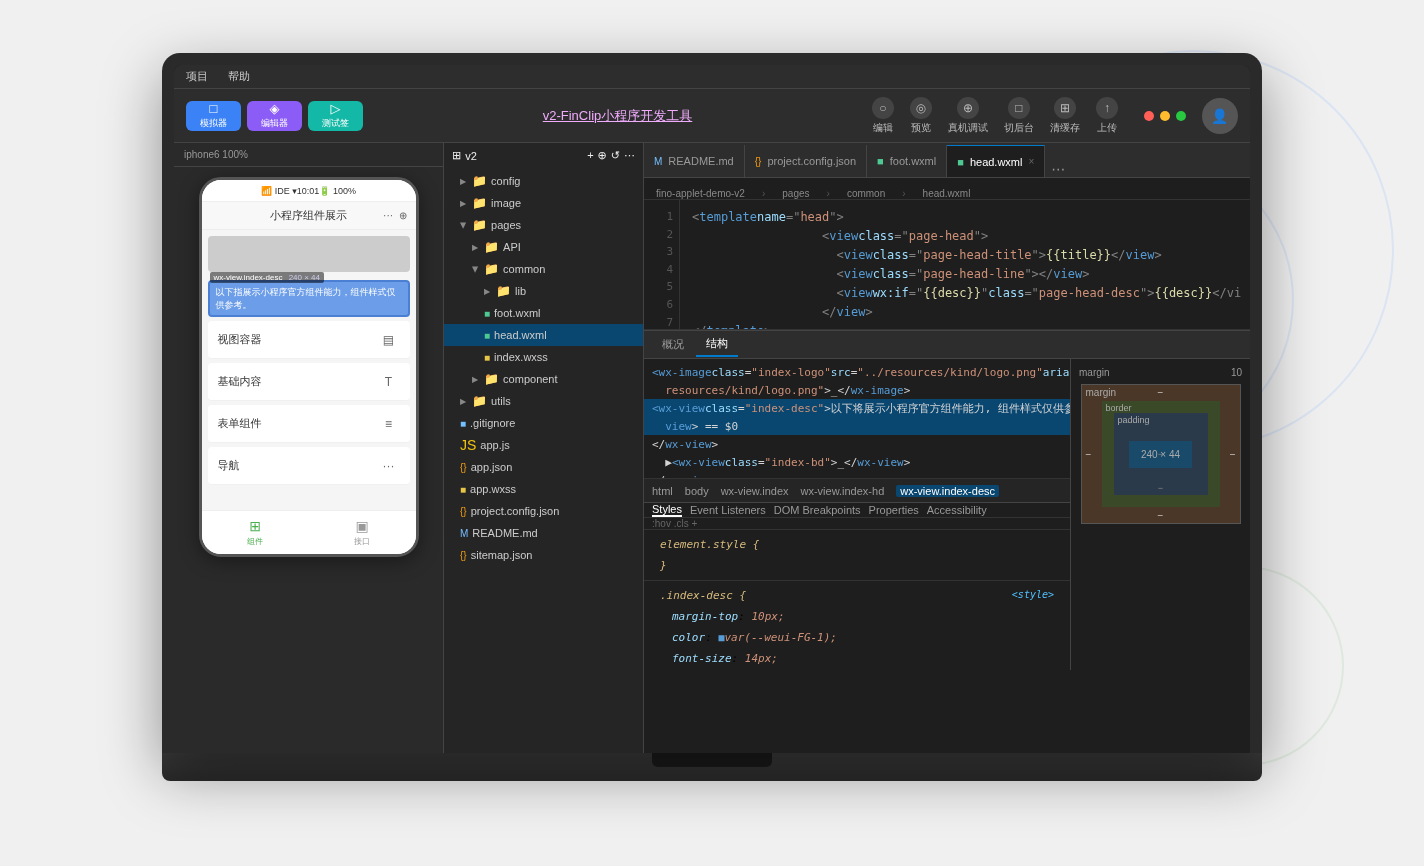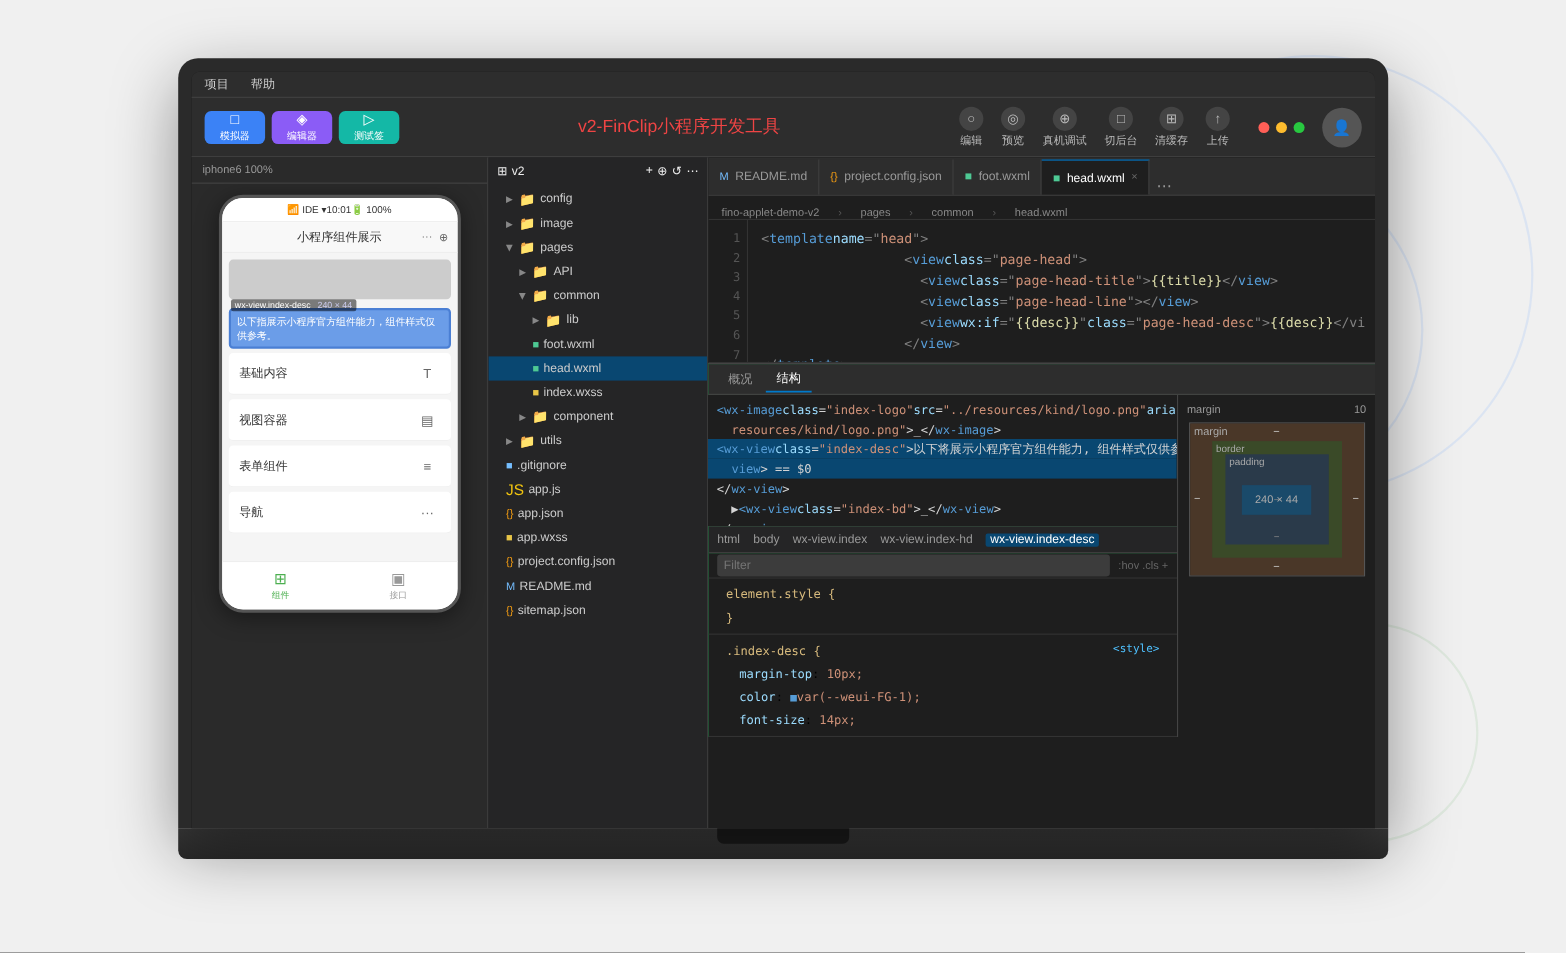--- a/index.html
+++ b/index.html
@@ -119,22 +119,23 @@
       gap: 1px;
     }
     .toolbar-btn.blue { background: #3b82f6; }
     .toolbar-btn.purple { background: #8b5cf6; }
     .toolbar-btn.teal { background: #14b8a6; }
 
     .toolbar-btn-icon { font-size: 13px; }
     .toolbar-btn-label { font-size: 9px; }
 
     .toolbar-center {
-      font-size: 16px;
-      color: #ef4444;
+      font-size: 13px;
+      color: #f0abfc;
+      text-decoration: underline;
     }
 
     .toolbar-right {
       display: flex;
       align-items: center;
       gap: 16px;
     }
 
     .toolbar-action {
       display: flex;
@@ -570,20 +571,21 @@
       padding: 0 6px;
       font-size: 11px;
       color: #ccc;
     }
     .styles-hint { font-size: 10px; color: #666; }
 
     .style-rule {
       padding: 4px 8px;
       font-family: 'Consolas', 'Monaco', monospace;
       font-size: 11px;
+      font-style: italic;
     }
     .style-selector { color: #d7ba7d; }
     .style-prop { color: #9cdcfe; }
     .style-val { color: #ce9178; }
     .style-source { color: #4fc1ff; float: right; font-size: 10px; }
 
     .style-rule-block { border-bottom: 1px solid #333; padding: 4px 8px; }
 
     
     .devtools-right {
@@ -789,26 +791,26 @@
               <div class="phone-content">
                 <div style="height:36px; background:#ccc; border-radius:4px; margin-bottom:4px;"></div>
                 <div class="phone-highlight-box">
                   <span class="phone-highlight-label">
                     <span>wx-view.index-desc</span>
                     <span class="phone-highlight-dims">240 × 44</span>
                   </span>
                   <div class="phone-highlight-text">以下指展示小程序官方组件能力，组件样式仅供参考。</div>
                 </div>
                 <div class="phone-menu-item">
+                  <span>视图容器</span>
+                  <div class="phone-menu-icon">▤</div>
+                </div>
+                <div class="phone-menu-item">
                   <span>基础内容</span>
                   <div class="phone-menu-icon">T</div>
-                </div>
-                <div class="phone-menu-item">
-                  <span>视图容器</span>
-                  <div class="phone-menu-icon">▤</div>
                 </div>
                 <div class="phone-menu-item">
                   <span>表单组件</span>
                   <div class="phone-menu-icon">≡</div>
                 </div>
                 <div class="phone-menu-item">
                   <span>导航</span>
                   <div class="phone-menu-icon">···</div>
                 </div>
               </div>
@@ -1028,22 +1030,28 @@
 
                 <div class="devtools-element-tabs">
                   <span class="element-tab">html</span>
                   <span class="element-tab">body</span>
                   <span class="element-tab">wx-view.index</span>
                   <span class="element-tab">wx-view.index-hd</span>
                   <span class="element-tab highlight">wx-view.index-desc</span>
                 </div>
 
                 <div class="styles-panel">
+                  <div class="style-inner-tabs">
+                    <span class="sit active">Styles</span>
+                    <span class="sit">Event Listeners</span>
+                    <span class="sit">DOM Breakpoints</span>
+                    <span class="sit">Properties</span>
+                    <span class="sit">Accessibility</span>
+                  </div>
                   <div class="styles-toolbar">
-                    <input class="styles-filter" type="text" placeholder="Filter" style="">
                     <span class="styles-hint">:hov  .cls  +</span>
                   </div>
                   <div class="style-rule-block">
                     <div class="style-rule">
                       <span class="style-selector">element.style {</span>
                     </div>
                     <div class="style-rule">
                       <span class="style-selector">}</span>
                     </div>
                   </div>

